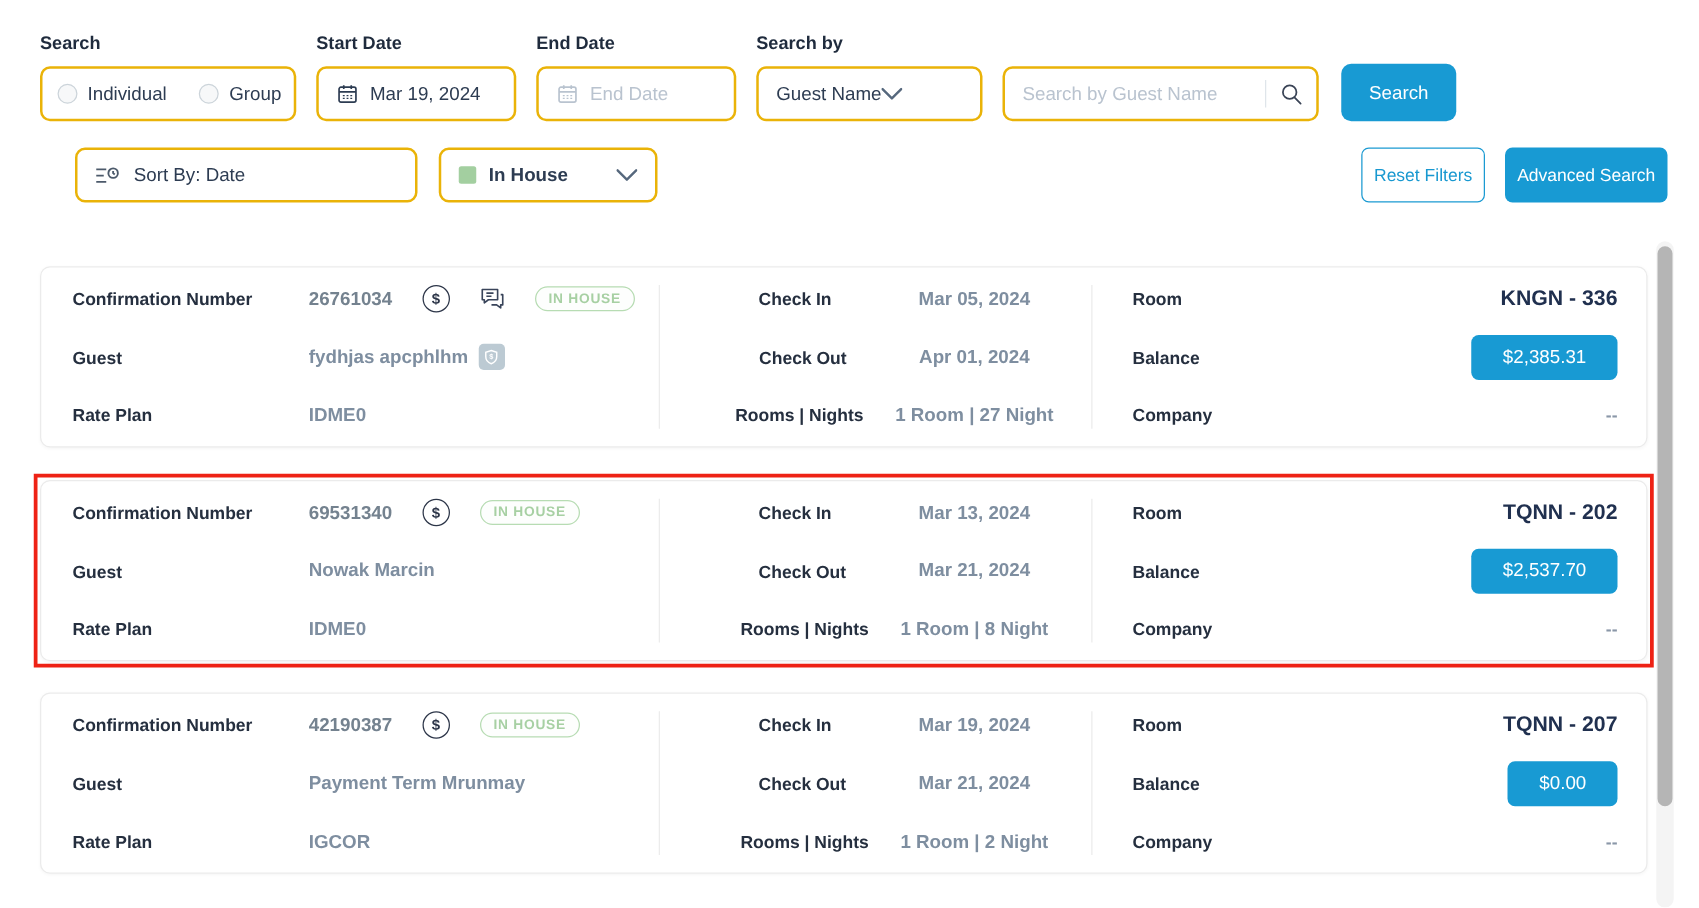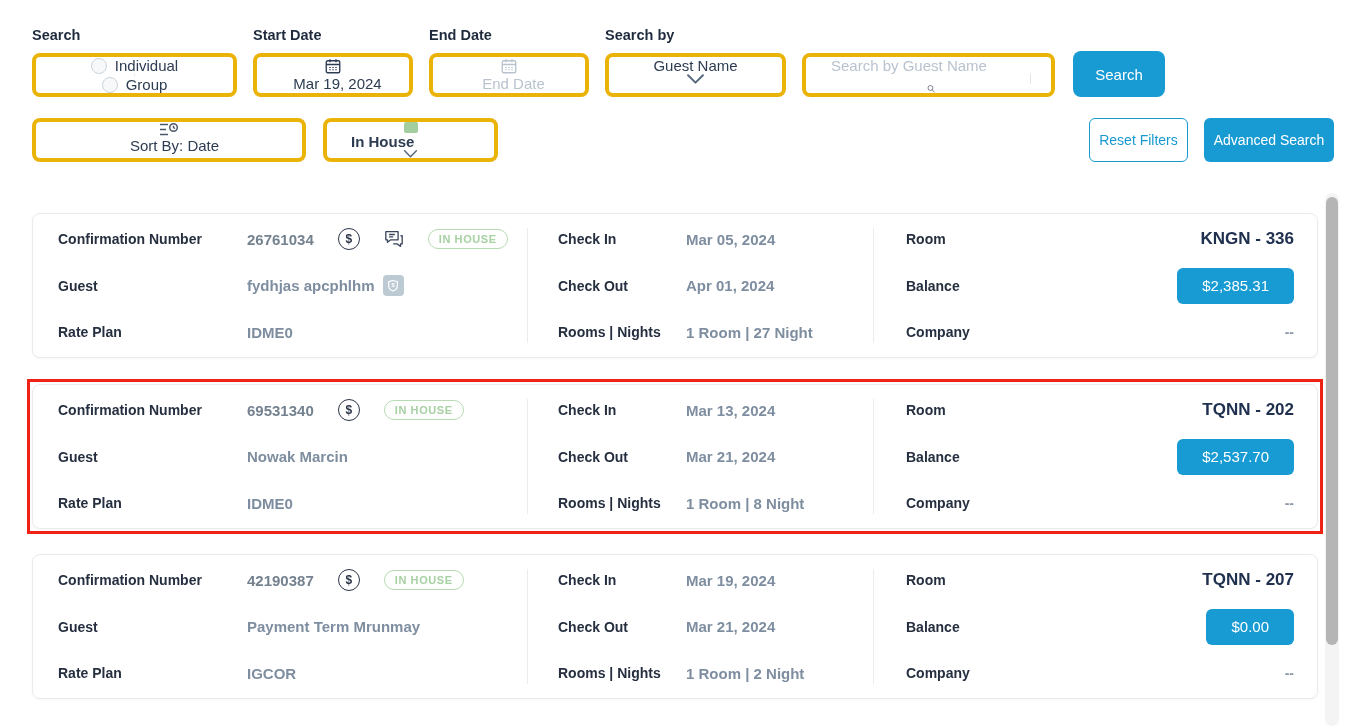--- a/index.html
+++ b/index.html
@@ -4,54 +4,54 @@
 <style>
   * { margin:0; padding:0; box-sizing:border-box; }
   html,body { width:1359px; height:726px; background:#fff; overflow:hidden;
               font-family:"Liberation Sans", sans-serif; position:relative; }
 
   
   .filters { position:absolute; left:32px; top:27px; width:1302px; }
   .frow1 { display:flex; align-items:flex-end; }
   .field { display:flex; flex-direction:column; margin-right:16px; }
   .flabel { font-size:14.5px; font-weight:700; color:#1f2b3d; margin-bottom:10px; }
-  .control { border:4px solid #eab308; border-radius:8px; height:44px; background:#fff;
-             display:flex; align-items:center; padding:0 14px; color:#2d3c52; font-size:15px; white-space:nowrap;flex-direction:column; }
+  .control { border:2px solid #eab308; border-radius:8px; height:44px; background:#fff;
+             display:flex; align-items:center; padding:0 14px; color:#2d3c52; font-size:15px; white-space:nowrap; }
   .w-radio { width:205px; padding:0 12px; }
   .w-date  { width:160px; }
   .w-select{ width:181px; justify-content:flex-start; }
   .w-search{ width:253px; padding:0 10px 0 14px; }
   .radio-opt { display:flex; align-items:center; gap:8px; cursor:pointer; color:#2d3c52; font-size:15px; }
   .radio-circle { width:16px; height:16px; border-radius:50%; border:1px solid #ccd4da; background:#f7f8f9; display:inline-block; }
   .vsep { width:1px; height:24px; background:#dde3e8; margin:0 13px; }
   .vsep2 { width:1px; height:22px; background:#dfe5ea; margin:0 10px 0 auto; }
   .datetxt { margin-left:9px; }
   .placeholder { color:#b9c3cf; }
   .search-input { border:none; outline:none; flex:1; font-size:15px; color:#2d3c52; font-family:inherit; min-width:0; }
   .search-input::placeholder { color:#b9c3cf; }
   .btn { font-family:inherit; cursor:pointer; }
   .btn-search { width:92px; height:46px; background:#189ad3; color:#fff; border:none; border-radius:8px; font-size:15px; margin-left:1px; }
-  .frow2 { display:flex; margin-top:21px; }
+  .frow2 { display:flex; margin-top:21px;margin-left:28px; }
   .w-sort { width:274px; margin-right:17px; }
   .sorttxt { margin-left:11px; }
   .w-status { width:175px; }
   .green-sq { width:14px; height:14px; background:#a3cfa0; border-radius:2px; display:inline-block; }
   .statustxt { margin:0 auto 0 10px; font-weight:600; }
   .spacer { flex:1; }
   .btn-reset { width:99px; height:44px; background:#fff; border:1px solid #1b9ad2; color:#1898d0; border-radius:6px; font-size:14px; margin-right:16px; }
   .btn-adv { width:130px; height:44px; background:#189ad3; border:none; color:#fff; border-radius:6px; font-size:14px; }
 
   
   .cards { position:absolute; left:32px; top:213px; width:1286px; }
   .card { height:145px; background:#fff; border:1px solid #ebebeb; border-radius:8px;
           box-shadow:0 1px 3px rgba(0,0,0,.04); display:flex; padding:14px 0; }
   .highlight { border:3px solid #ee2215; padding:2px; margin:21px -5px 20px -5px; }
   .col { display:flex; flex-direction:column; justify-content:space-between; }
   .col1 { width:494px; padding-left:25px; }
-  .col2 { width:345px; padding-left:30px; }
+  .col2 { width:345px; padding-left:30px;align-items:center; }
   .col3 { flex:1; padding-left:32px; padding-right:23px; }
   .vdiv { width:1px; background:#ececec; }
   .crow { display:flex; align-items:center; height:22px; }
   .crow-tall { height:36px; }
   .sb { justify-content:space-between; }
   .clabel { font-weight:700; font-size:14px; color:#252f3f; white-space:nowrap; }
   .lw1 { width:189px; flex:none; }
   .lw2 { width:128px; flex:none; }
   .cvalue { font-size:15px; color:#7e8ea0; font-weight:600; white-space:nowrap; }
   .confwrap { display:flex; align-items:center; gap:24px; }

